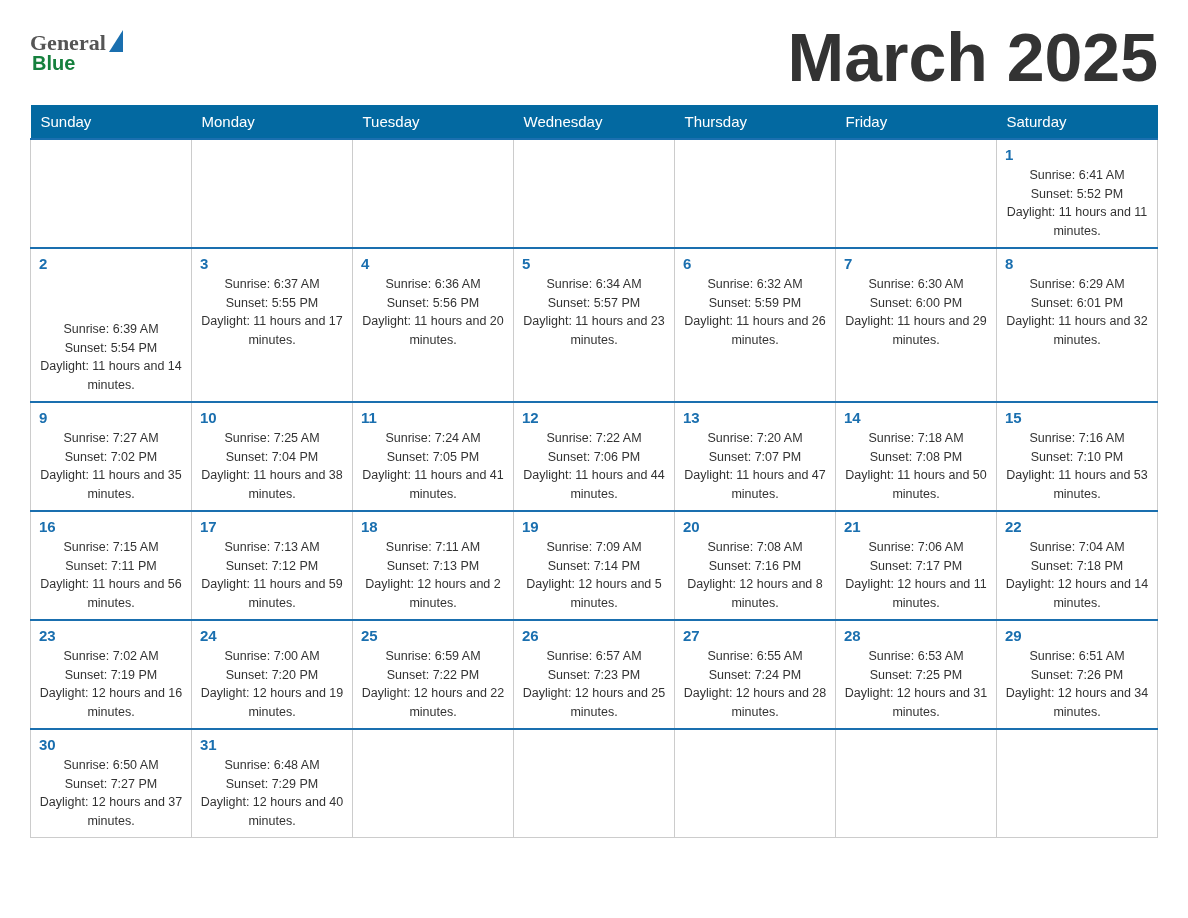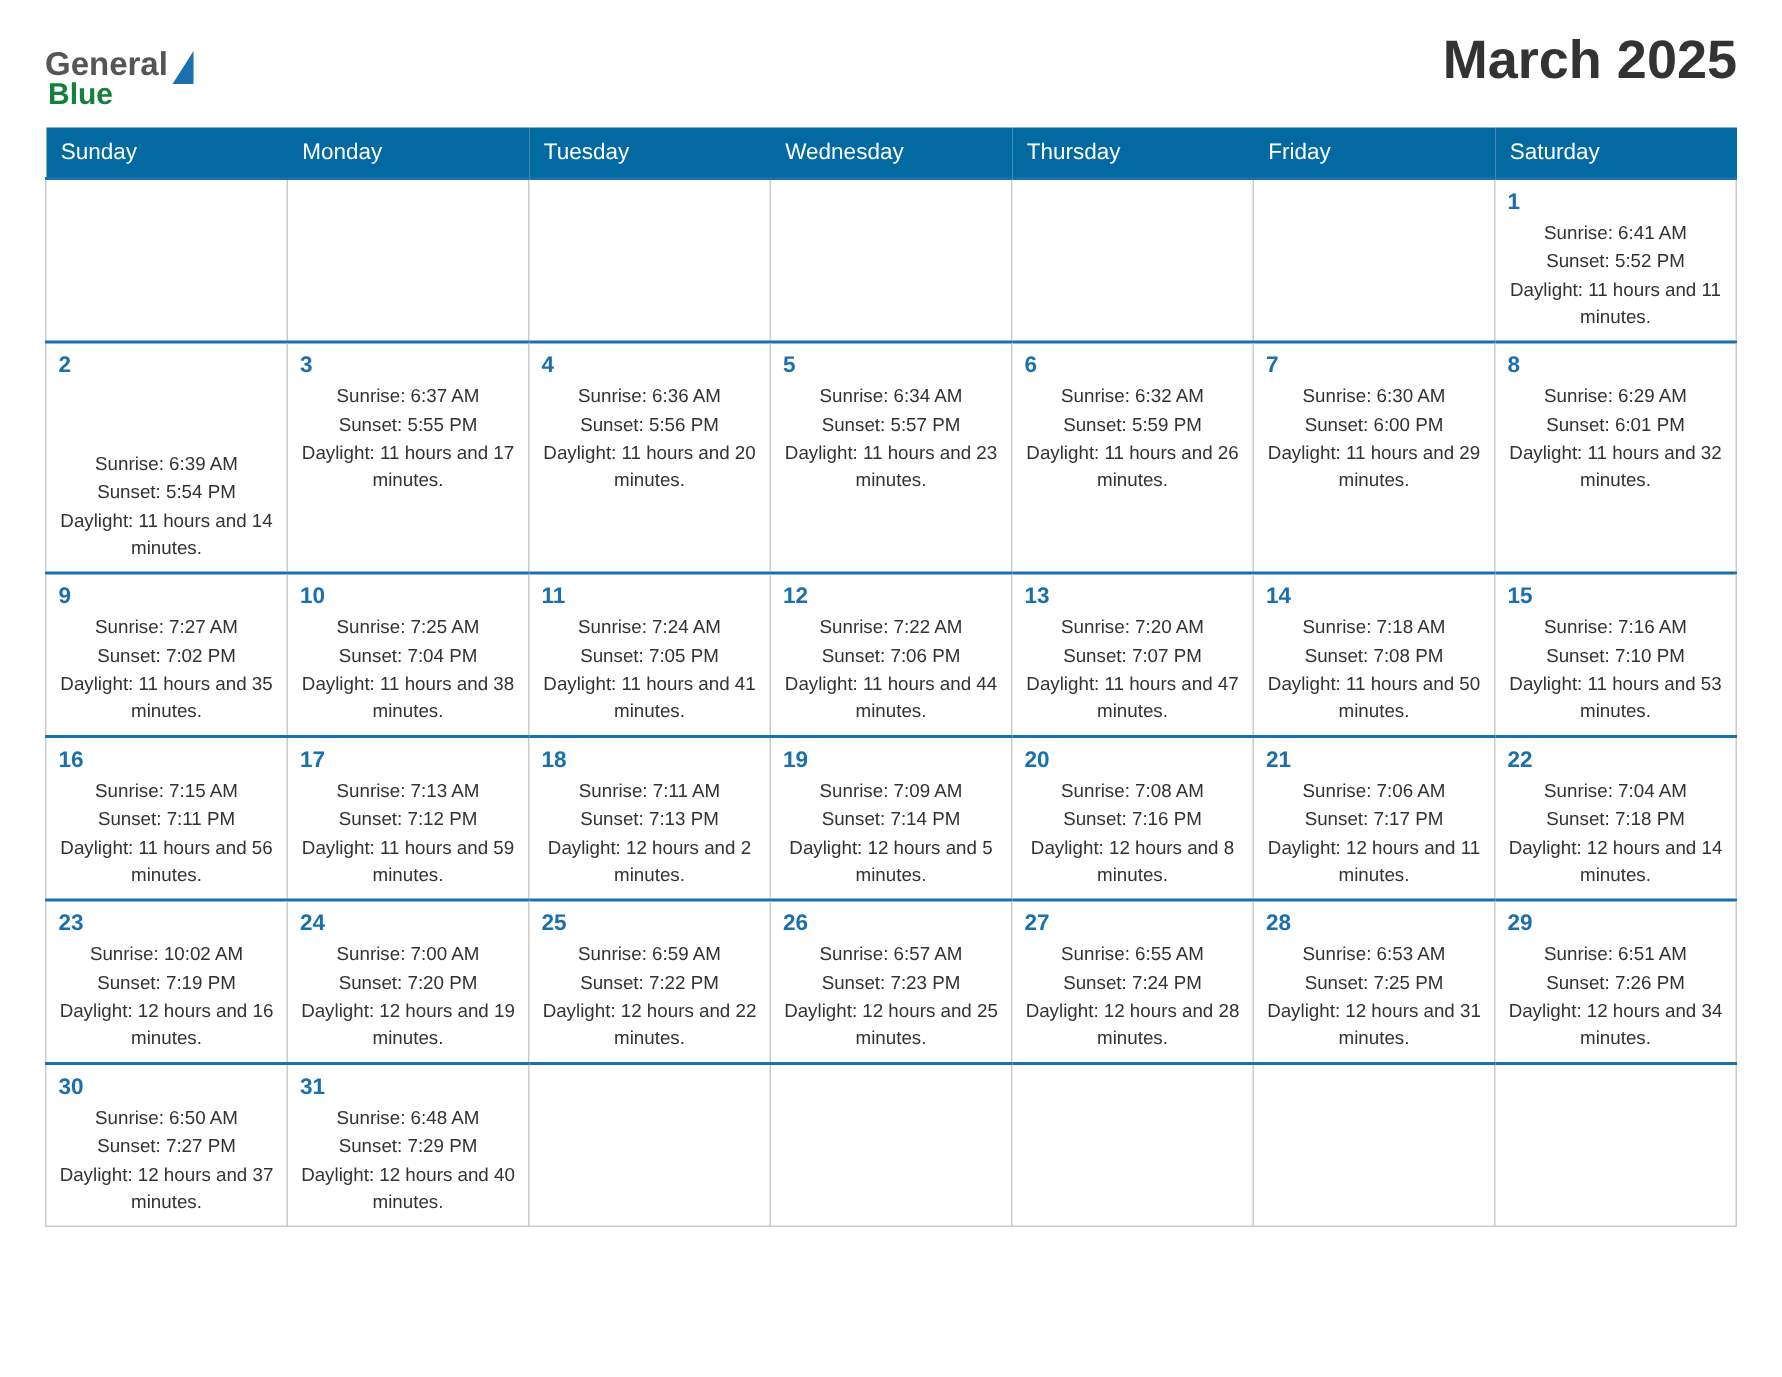--- a/index.html
+++ b/index.html
@@ -17,21 +17,22 @@
       margin-bottom: 10px;
     }
     .logo {
       display: flex;
       flex-direction: column;
       align-items: flex-start;
       margin-top: 10px;
     }
     .logo-top {
       display: flex;
-      align-items: flex-end;
+      align-items: flex-start;
+      font-family: Liberation Serif, serif;
     }
     .logo-text-general {
       font-size: 22px;
       font-weight: bold;
       color: #555;
     }
     .logo-triangle {
       width: 0;
       height: 0;
       border-left: 14px solid transparent;
@@ -43,21 +44,21 @@
       color: #15803d;
       font-size: 20px;
       font-weight: bold;
       margin-top: -4px;
       margin-left: 2px;
     }
     .title-area {
       text-align: right;
     }
     .month-title {
-      font-size: 36px;
+      font-size: 68px;
       font-weight: bold;
       color: #333;
       line-height: 1.1;
     }
     .location-title {
       font-size: 20px;
       color: #555;
       margin-top: 4px;
     }
     .calendar {
@@ -277,21 +278,21 @@
         <td>
           <span class="day-number">22</span>
           <div class="day-info" style="white-space: pre-line;">Sunrise: 7:04 AM
 Sunset: 7:18 PM
 Daylight: 12 hours and 14 minutes.</div>
         </td>
       </tr>
       <tr>
         <td>
           <span class="day-number">23</span>
-          <div class="day-info" style="white-space: pre-line;">Sunrise: 10:02 AM
+          <div class="day-info" style="white-space: pre-line;">Sunrise: 7:02 AM
 Sunset: 7:19 PM
 Daylight: 12 hours and 16 minutes.</div>
         </td>
         <td>
           <span class="day-number">24</span>
           <div class="day-info" style="white-space: pre-line;">Sunrise: 7:00 AM
 Sunset: 7:20 PM
 Daylight: 12 hours and 19 minutes.</div>
         </td>
         <td>

